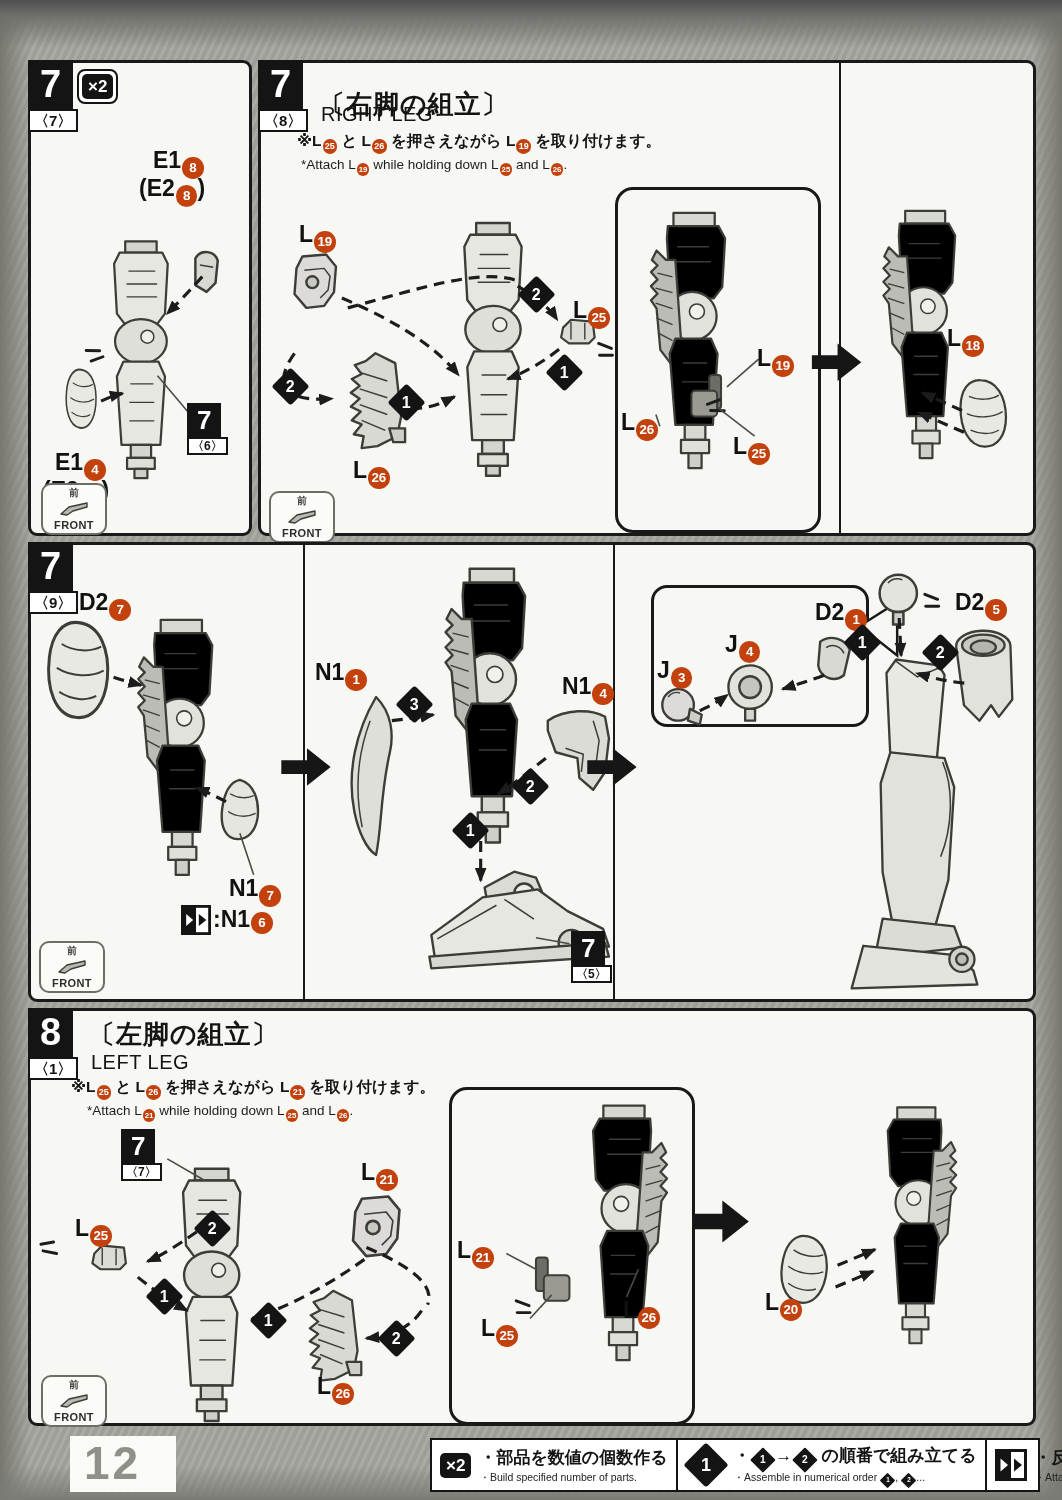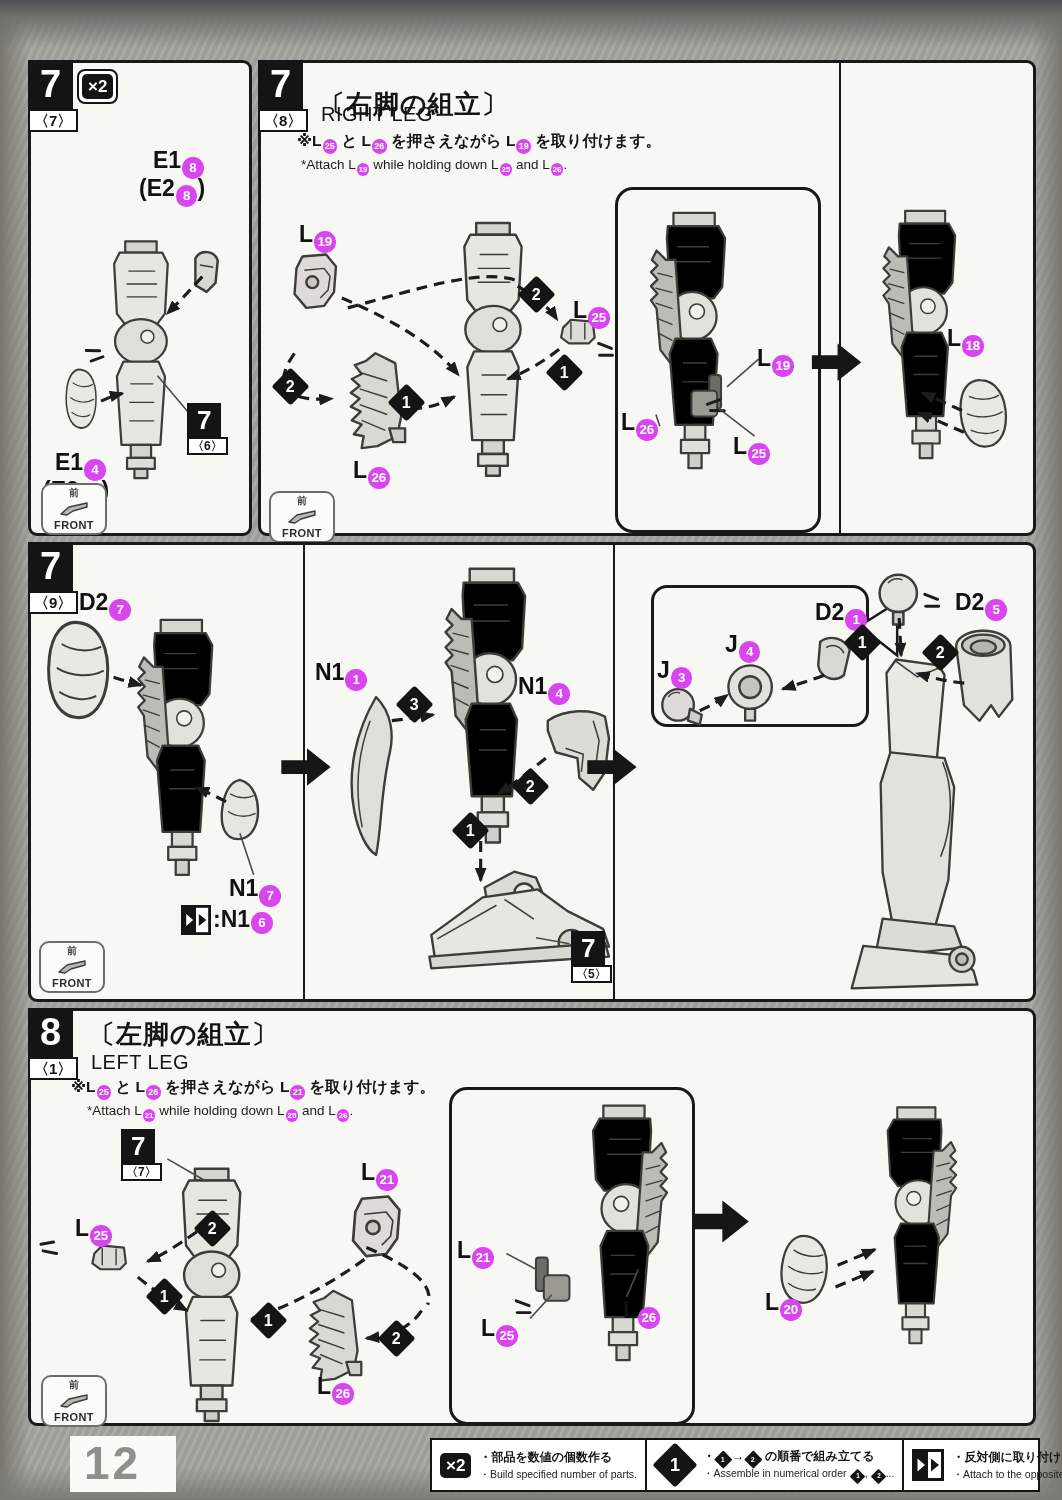--- a/index.html
+++ b/index.html
@@ -10,21 +10,21 @@
     linear-gradient(180deg,#4f4f53 0px,#6f6f6b 16px,rgba(0,0,0,0) 48px),
     linear-gradient(0deg,#7b7b76 0px,rgba(0,0,0,0) 34px),
     linear-gradient(90deg,#77776f 0px,rgba(0,0,0,0) 30px),
     linear-gradient(270deg,#77776f 0px,rgba(0,0,0,0) 30px),
     repeating-linear-gradient(115deg,rgba(255,255,255,.05) 0 3px,rgba(0,0,0,.05) 3px 7px),
     #a7a7a1;}
 .panel{position:absolute;background:#f7f7f3;border:3px solid #191919;border-radius:9px;z-index:1}
 .art{position:absolute;left:0;top:0;width:100%;height:100%;pointer-events:none;z-index:2}
 .plabel{position:absolute;font-weight:700;font-size:23px;color:#111;white-space:nowrap;z-index:4;line-height:1}
 .plabel .cnum,.note .cnum{vertical-align:-0.32em}
-.cnum{display:inline-flex;align-items:center;justify-content:center;background:#d946ef;color:#fff;
+.cnum{display:inline-flex;align-items:center;justify-content:center;background:#c2410c;color:#fff;
   border-radius:50%;width:1.62em;height:1.62em;font-size:.58em;font-weight:700;line-height:1;margin-left:1px}
 .note{position:absolute;font-size:15.5px;font-weight:700;white-space:nowrap;z-index:4}
 .note.en{font-size:13.5px;font-weight:400;color:#1d1d1d}
 .title-jp{position:absolute;font-size:26px;font-weight:700;letter-spacing:1px;z-index:4}
 .title-en{position:absolute;font-size:20px;font-weight:400;letter-spacing:.5px;z-index:4}
 .step-diamond{position:absolute;width:27px;height:27px;background:#141414;display:flex;align-items:center;justify-content:center;transform:rotate(45deg);border-radius:3px;z-index:4}
 .step-diamond span{transform:rotate(-45deg);color:#fff;font-weight:700;font-size:16px;line-height:1}
 .dmini{display:inline-flex;width:1.05em;height:1.05em;background:#141414;transform:rotate(45deg);align-items:center;justify-content:center;border-radius:1px;margin:0 .2em;vertical-align:-.1em}
 .dmini span{transform:rotate(-45deg);color:#fff;font-size:.6em;font-weight:700;line-height:1}
 .badge{position:absolute;display:flex;flex-direction:column;align-items:flex-start;z-index:6}
@@ -45,21 +45,21 @@
   font-size:46px;font-weight:700;padding-left:14px;line-height:54px;letter-spacing:3px;z-index:2}
 .legend-title{position:absolute;left:306px;top:1438px;width:120px;height:54px;background:#141414;color:#fff;
   display:flex;flex-direction:column;justify-content:center;padding:2px 5px;z-index:2}
 .legend-title .lt1{font-size:12px;font-weight:700;line-height:1.2;white-space:nowrap}
 .legend-title .lt3{font-size:6.8px;color:#e8e8e8;margin-top:2px;white-space:nowrap}
 .legendbar{position:absolute;left:430px;top:1438px;width:610px;height:54px;background:#fff;border:2.5px solid #141414;
   display:flex;align-items:stretch;z-index:2}
 .legend-item{display:flex;align-items:center;gap:8px;padding:0 8px;border-right:2px solid #141414}
 .legend-item:last-child{border-right:none}
 .legend-texts{display:flex;flex-direction:column;gap:2px}
-.legend-jp{font-size:12px;font-weight:700;white-space:nowrap}
+.legend-jp{font-size:17px;font-weight:700;white-space:nowrap}
 .legend-en{font-size:10.5px;color:#222;white-space:nowrap}
 .diamond-static{position:static;transform:rotate(45deg);width:32px;height:32px;flex:none;background:#141414;display:flex;align-items:center;justify-content:center;border-radius:3px;margin:0 4px}
 .diamond-static span{transform:rotate(-45deg);color:#fff;font-weight:700;font-size:18px}
 .mirror-wrap{position:absolute;display:flex;align-items:center;gap:2px;z-index:4;font-weight:700;font-size:23px}
 </style>
 </head>
 <body>
 
 <svg width="0" height="0" style="position:absolute" aria-hidden="true">
 <defs>
@@ -333,21 +333,21 @@
     <div class="mirror-wrap" style="left:150px;top:360px">
       <svg width="30" height="30" viewBox="0 0 32 32">
           <rect x="1.5" y="1.5" width="29" height="29" fill="#fff" stroke="#141414" stroke-width="3"></rect>
           <rect x="1.5" y="1.5" width="14.5" height="29" fill="#141414"></rect>
           <path d="M13 16 L5.5 9.5 v13 z" fill="#fff"></path>
           <path d="M27 16 L19 9.5 v13 z" fill="#141414"></path>
         </svg>
       <span>:N1<span class="cnum">6</span></span>
     </div>
     <div class="plabel" style="left:284px;top:116px">N1<span class="cnum">1</span></div>
-    <div class="plabel" style="left:487px;top:130px">N1<span class="cnum">4</span></div>
+    <div class="plabel" style="left:531px;top:130px">N1<span class="cnum">4</span></div>
     <div class="step-diamond" style="left:370px;top:146px">
         <span>3</span>
       </div>
     <div class="step-diamond" style="left:486px;top:228px">
         <span>2</span>
       </div>
     <div class="step-diamond" style="left:426px;top:272px">
         <span>1</span>
       </div>
     <div class="badge small" style="left:540px;top:386px">

